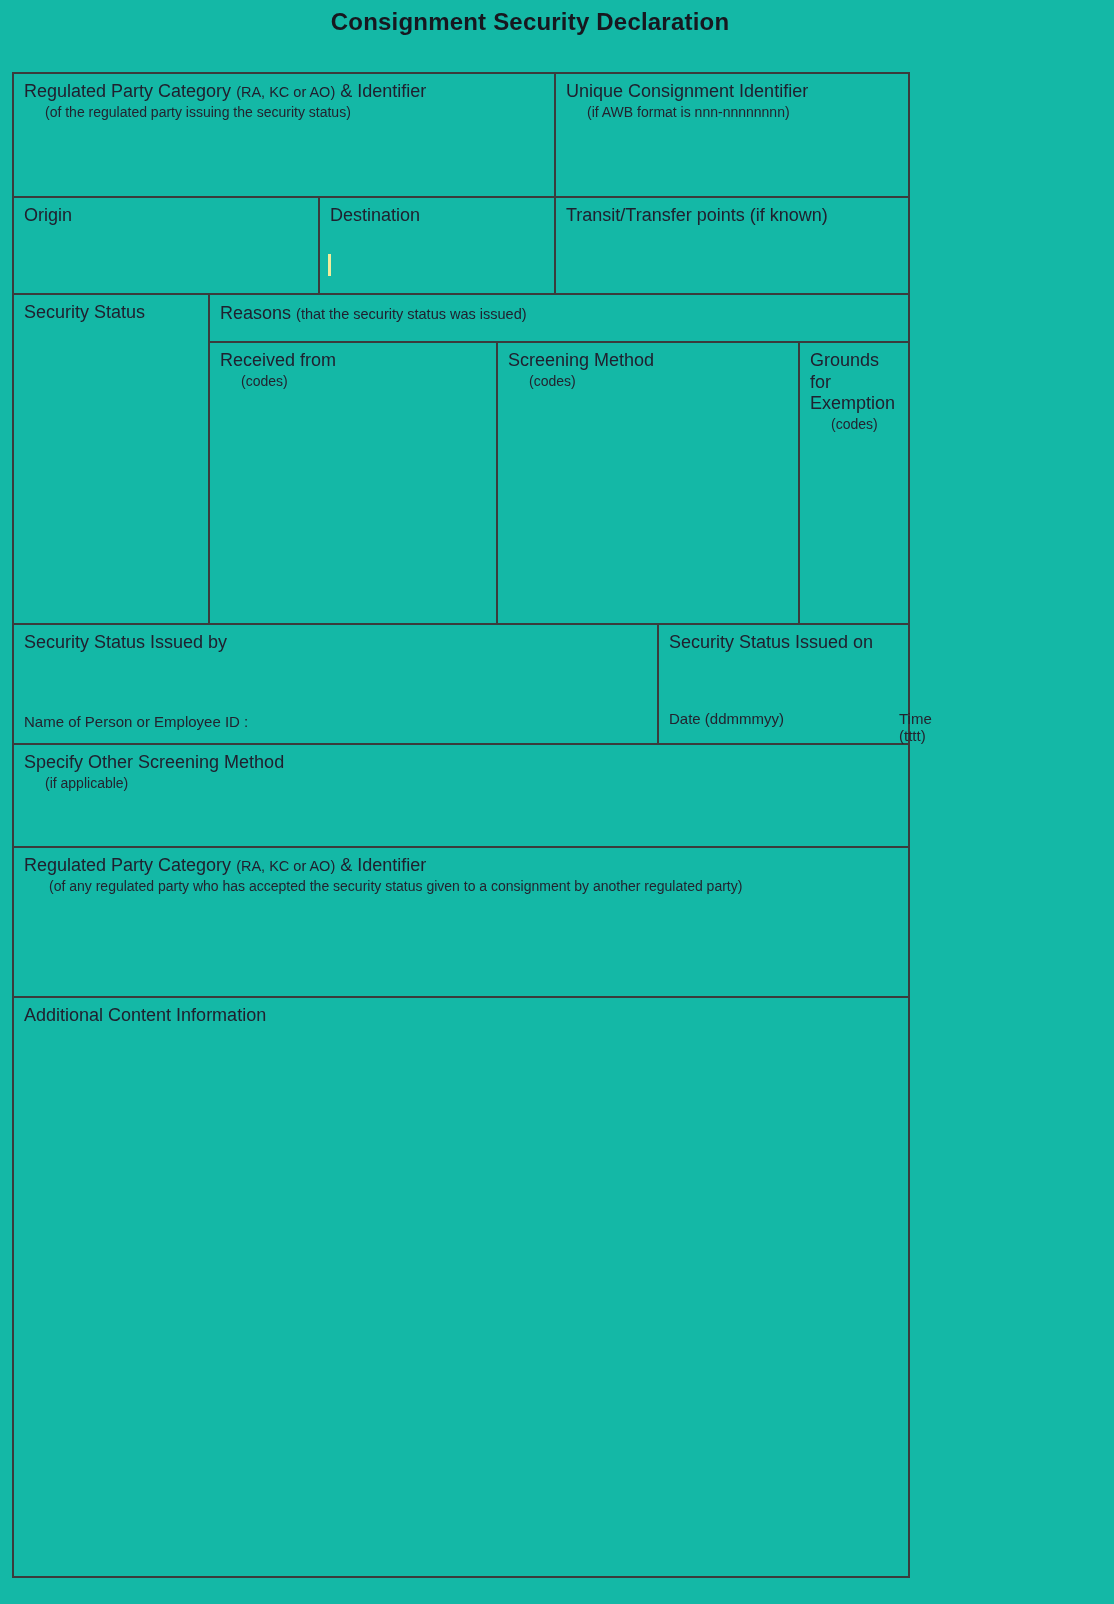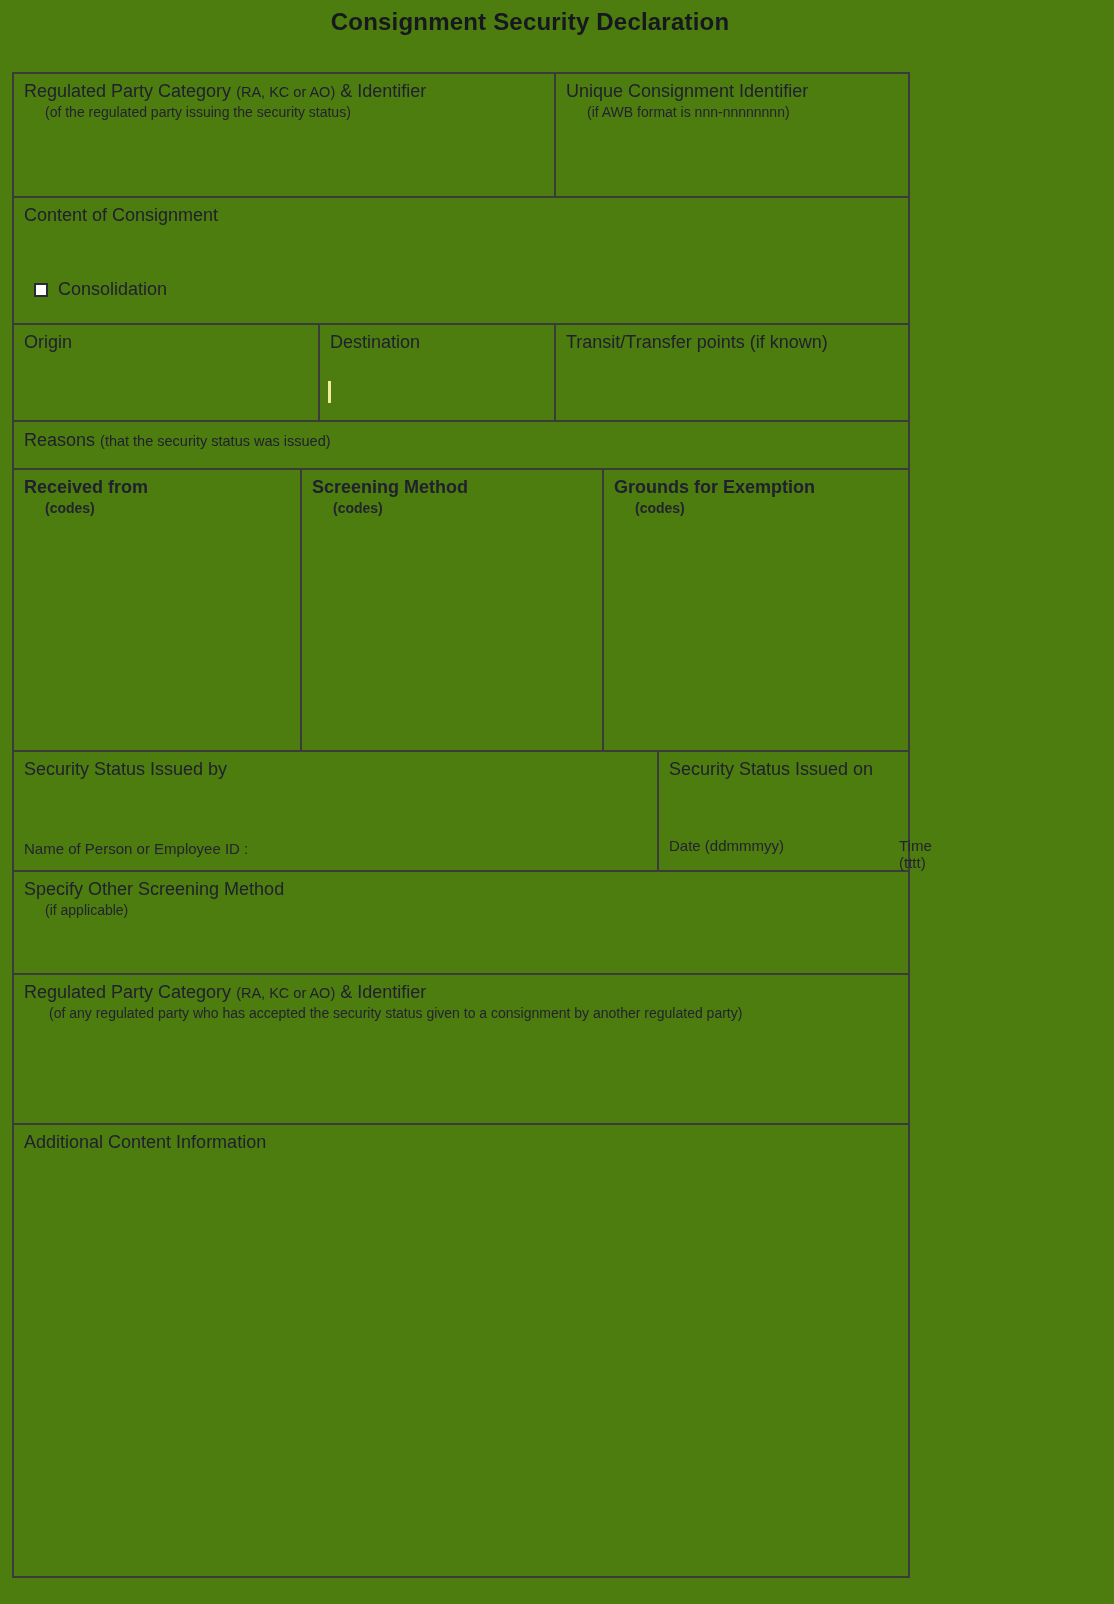--- a/index.html
+++ b/index.html
@@ -4,21 +4,21 @@
 <style>
   html, body {
     margin: 0;
     padding: 0;
     background: #ffffff;
   }
   .page {
     position: relative;
     width: 1114px;
     height: 1604px;
-    background: #4d7c0f;
+    background: #14b8a6;
     font-family: "Liberation Sans", "DejaVu Sans", sans-serif;
     color: #1f1f2e;
     overflow: hidden;
   }
   .doc-title {
     position: absolute;
     top: 8px;
     left: 0;
     width: 1060px;
     text-align: center;
@@ -81,21 +81,20 @@
   }
   .reasons-header {
     box-sizing: border-box;
     border-bottom: 2px solid #3b3b3b;
     height: 48px;
     padding: 8px 10px 0 10px;
   }
   .reasons-subrow {
     display: flex;
     flex: 1;
-    font-weight: bold;
   }
   .checkbox-row {
     display: flex;
     align-items: center;
     margin-top: auto;
     margin-bottom: 16px;
     padding-left: 10px;
   }
   .checkbox {
     width: 14px;
@@ -143,48 +142,42 @@
         <div class="sublbl">(of the regulated party issuing the security status)</div>
         <div></div>
       </div>
       <div class="fcell" style="flex:1;">
         <div class="lbl">Unique Consignment Identifier</div>
         <div class="sublbl">(if AWB format is nnn-nnnnnnnn)</div>
         <div></div>
       </div>
     </div>
 
-    <div class="frow" style="height:127px;">
-      <div class="fcell" style="flex:1; padding-left:10px;">
-        <div class="lbl">Content of Consignment</div>
-        <div></div>
-        <div class="checkbox-row">
-          <span class="checkbox"></span>
-          <span class="checkbox-label">Consolidation</span>
-        </div>
-      </div>
-    </div>
 
     <div class="frow" style="height:97px;">
       <div class="fcell" style="width:306px;">
         <div class="lbl">Origin</div>
         <div></div>
       </div>
       <div class="fcell" style="width:236px;">
         <div class="lbl">Destination</div>
         <div class="cursor-artifact"></div>
         <div></div>
       </div>
       <div class="fcell" style="flex:1;">
         <div class="lbl">Transit/Transfer points (if known)</div>
         <div></div>
       </div>
     </div>
 
     <div class="frow" style="height:330px;">
+      <div class="fcell" style="width:196px;">
+        <div class="lbl">Security Status</div>
+        <div></div>
+      </div>
       <div class="reasons-col">
         <div class="reasons-header">
           <div class="lbl"><span>Reasons </span><span class="paren">(that the security status was issued)</span></div>
         </div>
         <div class="reasons-subrow">
           <div class="fcell" style="width:288px;">
             <div class="lbl">Received from</div>
             <div class="sublbl">(codes)</div>
             <div></div>
           </div>

